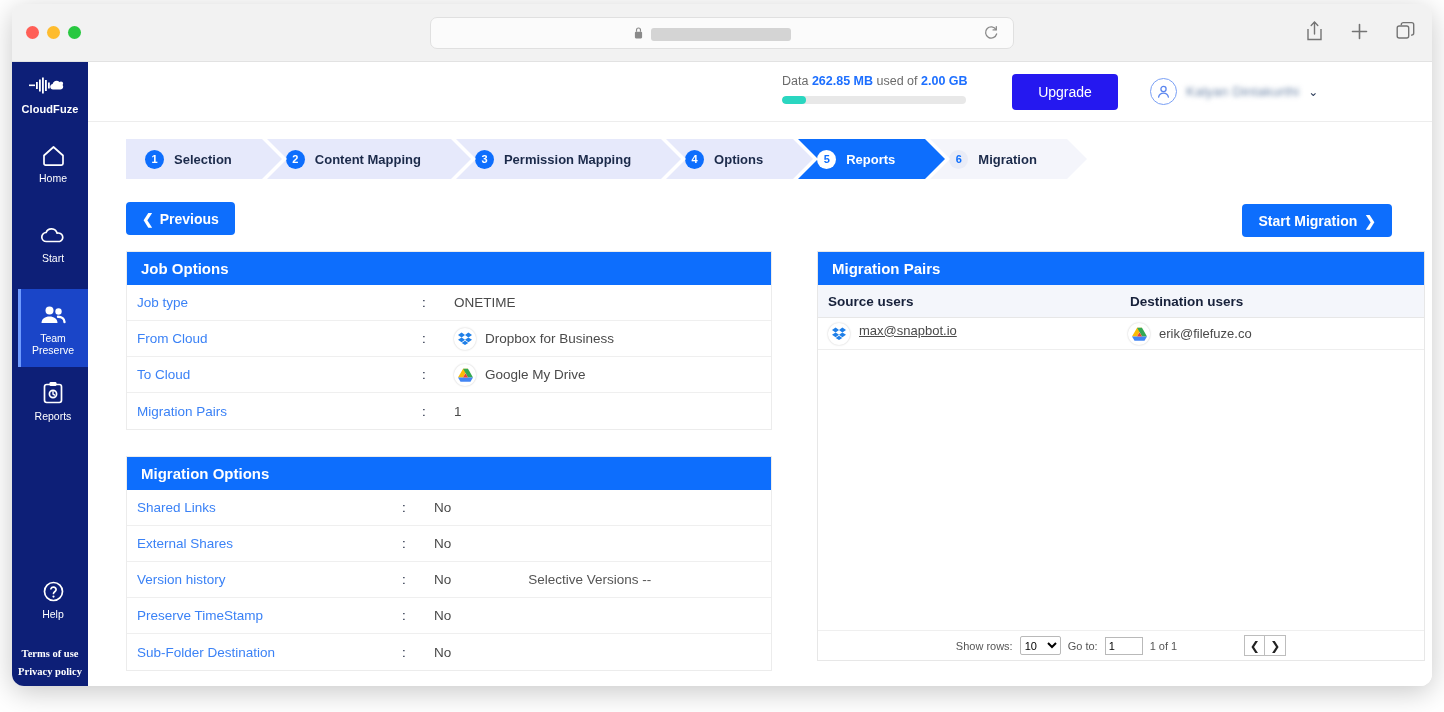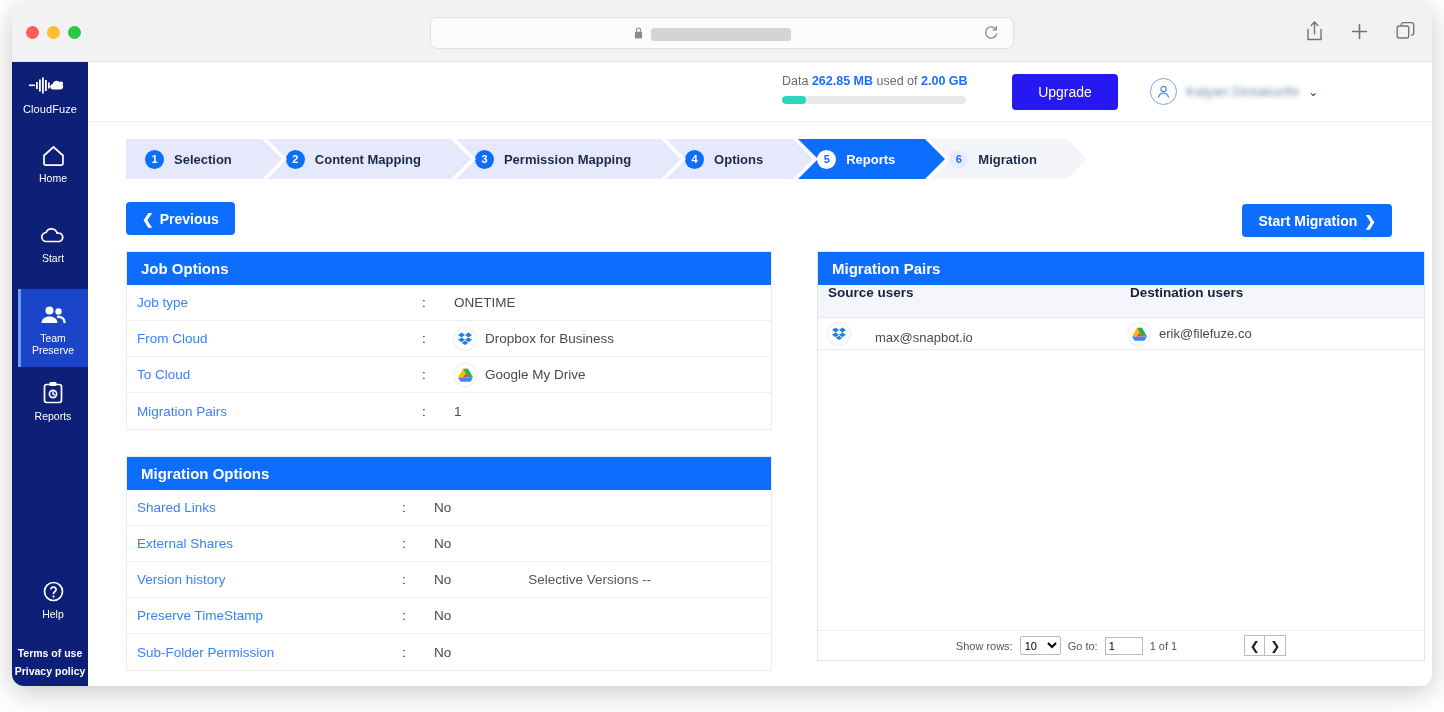--- a/index.html
+++ b/index.html
@@ -64,38 +64,38 @@
   
   .sidebar {
     position: absolute; left: 0; top: 0;
     width: 76px; height: 624px;
     background: #0d1f77;
     color: #fff;
     text-align: center;
   }
   .brand { padding-top: 12px; }
   .brand-logo { height: 24px; display: flex; align-items: center; justify-content: center; }
-  .brand-name { font-size: 11px; font-weight: normal; margin-top: 5px; letter-spacing: .1px; }
+  .brand-name { font-size: 11px; font-weight: bold; margin-top: 5px; letter-spacing: .1px; }
 
   .nav-item {
     padding: 13px 10px 11px;
     cursor: pointer;
     position: relative;
     margin-left: 6px;
   }
   .nav-item.active { background: #1a45c8; }
   .nav-item.active::before {
     content: ""; position: absolute; left: 0; top: 0; bottom: 0; width: 3px; background: #6f9bff;
   }
   .nav-ico { height: 26px; display: flex; align-items: center; justify-content: center; }
   .nav-label { font-size: 10.5px; margin-top: 4px; line-height: 1.15; font-weight: 500; }
   .nav-sp { height: 14px; }
 
   .side-bottom { position: absolute; left: 0; right: 0; bottom: 6px; }
-  .legal { font-size: 10.5px; font-weight: bold; line-height: 1.65; margin-top: 14px; }
+  .legal { font-size: 10.5px; font-weight: bold; line-height: 1.65; margin-top: 14px; font-family: Liberation Serif, serif; }
   .legal span { display: block; cursor: pointer; }
 
   
   .appheader {
     position: absolute; left: 76px; top: 0;
     width: 1344px; height: 60px;
     background: #fff;
     border-bottom: 1px solid #ededed;
   }
   .usage { position: absolute; left: 694px; top: 12px; width: 190px; }
@@ -230,32 +230,32 @@
 
   
   .pairs {
     position: absolute; left: 729px; top: 129px;
     width: 608px; height: 410px;
     border: 1px solid #e7e7e7;
     background: #fff;
     display: flex; flex-direction: column;
   }
   .pairs-th {
-    display: flex; height: 33px; 
+    display: flex; height: 33px; align-items: center;
     background: #f4f6fb; border-bottom: 1px solid #e7e7e7;
     font-size: 13.5px; font-weight: bold; color: #17213a;
   }
   .th-src { width: 310px; padding-left: 10px; }
   .th-dst { padding-left: 2px; }
   .pairs-row {
     display: flex; height: 32px; align-items: center;
     border-bottom: 1px solid #eee;
     font-size: 13px; color: #4a4a4a;
   }
-  .td-src { width: 310px; padding-left: 10px; display: flex; align-items: flex-end; gap: 25px; }
+  .td-src { width: 310px; padding-left: 10px; display: flex; align-items: flex-start; gap: 9px; text-decoration: underline; }
   .td-dst { display: flex; align-items: center; gap: 9px; }
   .pairs-body { flex: 1; }
   .pairs-foot {
     height: 30px; display: flex; align-items: center; justify-content: center;
     gap: 7px; font-size: 11px; color: #555;
     border-top: 1px solid #efefef;
   }
   .pf-sel {
     font-family: inherit; font-size: 11px;
     height: 19px; border: 1px solid #b9b9b9; background: #fff; border-radius: 2px;
@@ -548,21 +548,21 @@
                   </div>
                 </div>
                 <div class="kv-row">
                   <div class="kv-key" style="width:265px">Preserve TimeStamp</div>
                   <div class="kv-colon">:</div>
                   <div class="kv-val">
                     <span>No</span>
                   </div>
                 </div>
                 <div class="kv-row">
-                  <div class="kv-key" style="width:265px">Sub-Folder Permission</div>
+                  <div class="kv-key" style="width:265px">Sub-Folder Destination</div>
                   <div class="kv-colon">:</div>
                   <div class="kv-val">
                     <span>No</span>
                   </div>
                 </div>
               </div>
           </div>
 
         </div>
         <div class="lscrollbar">

